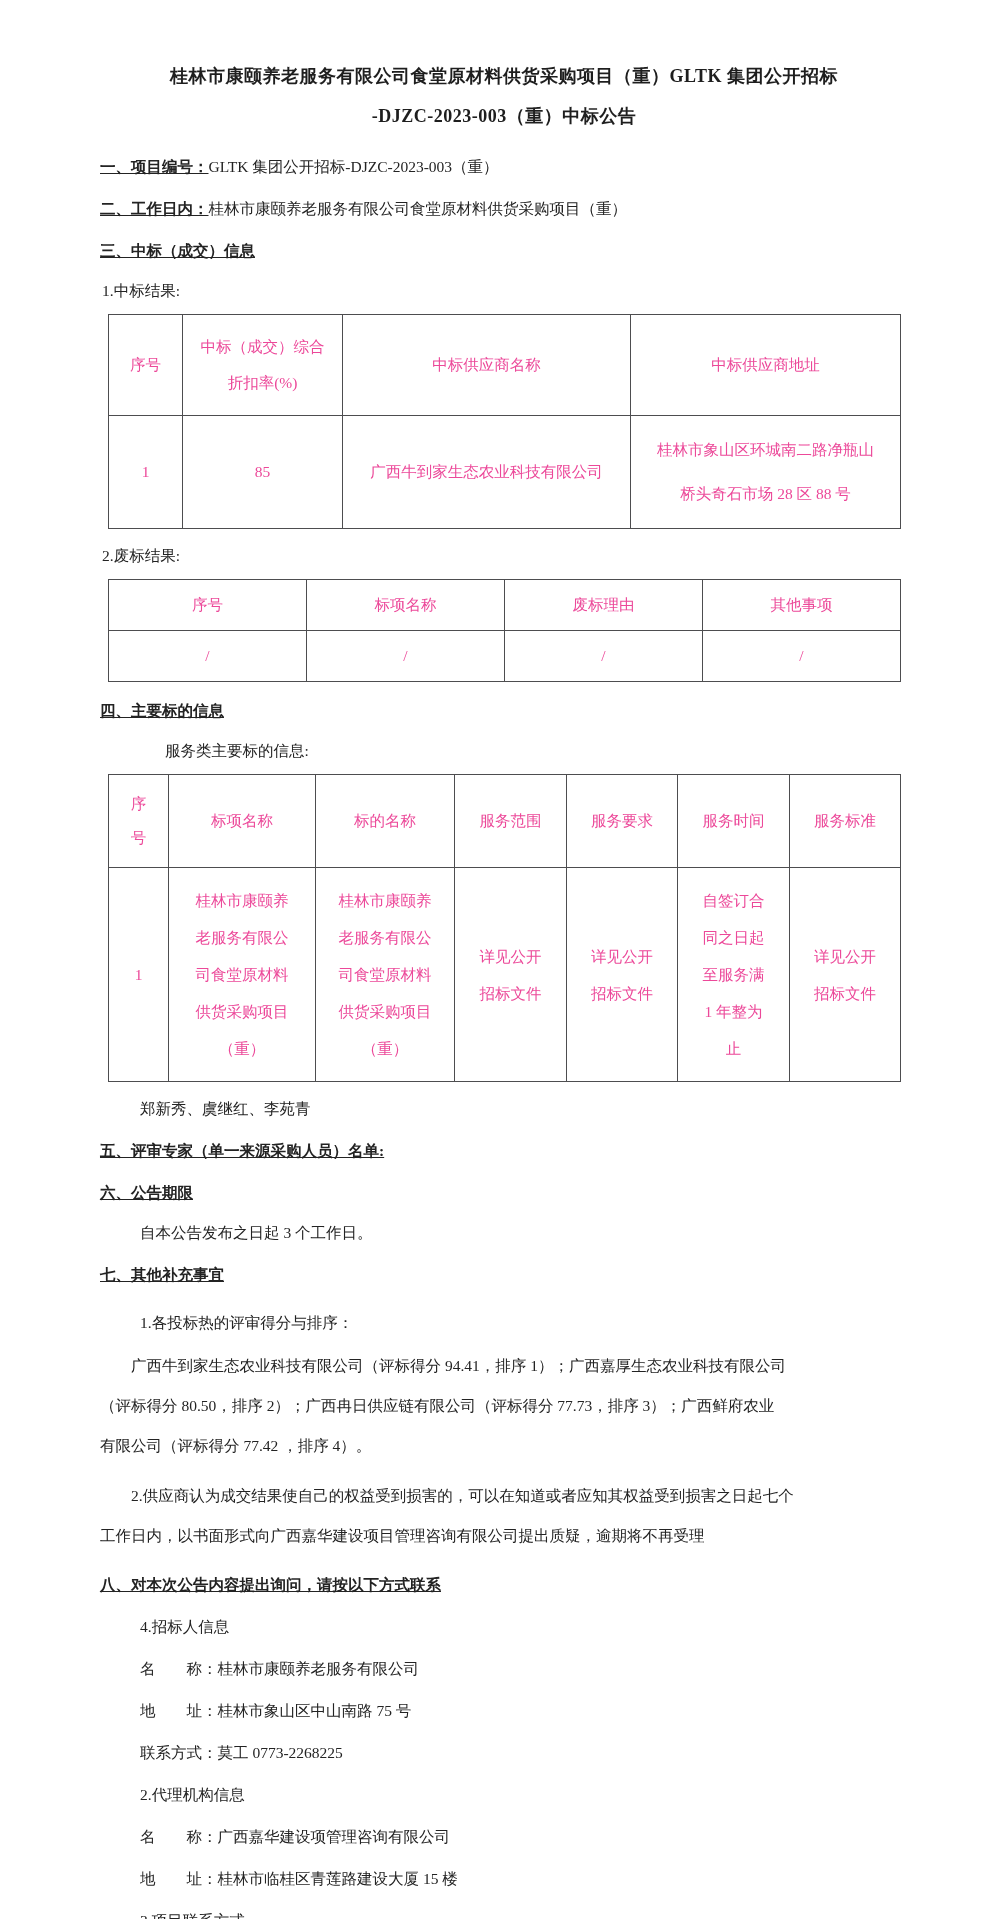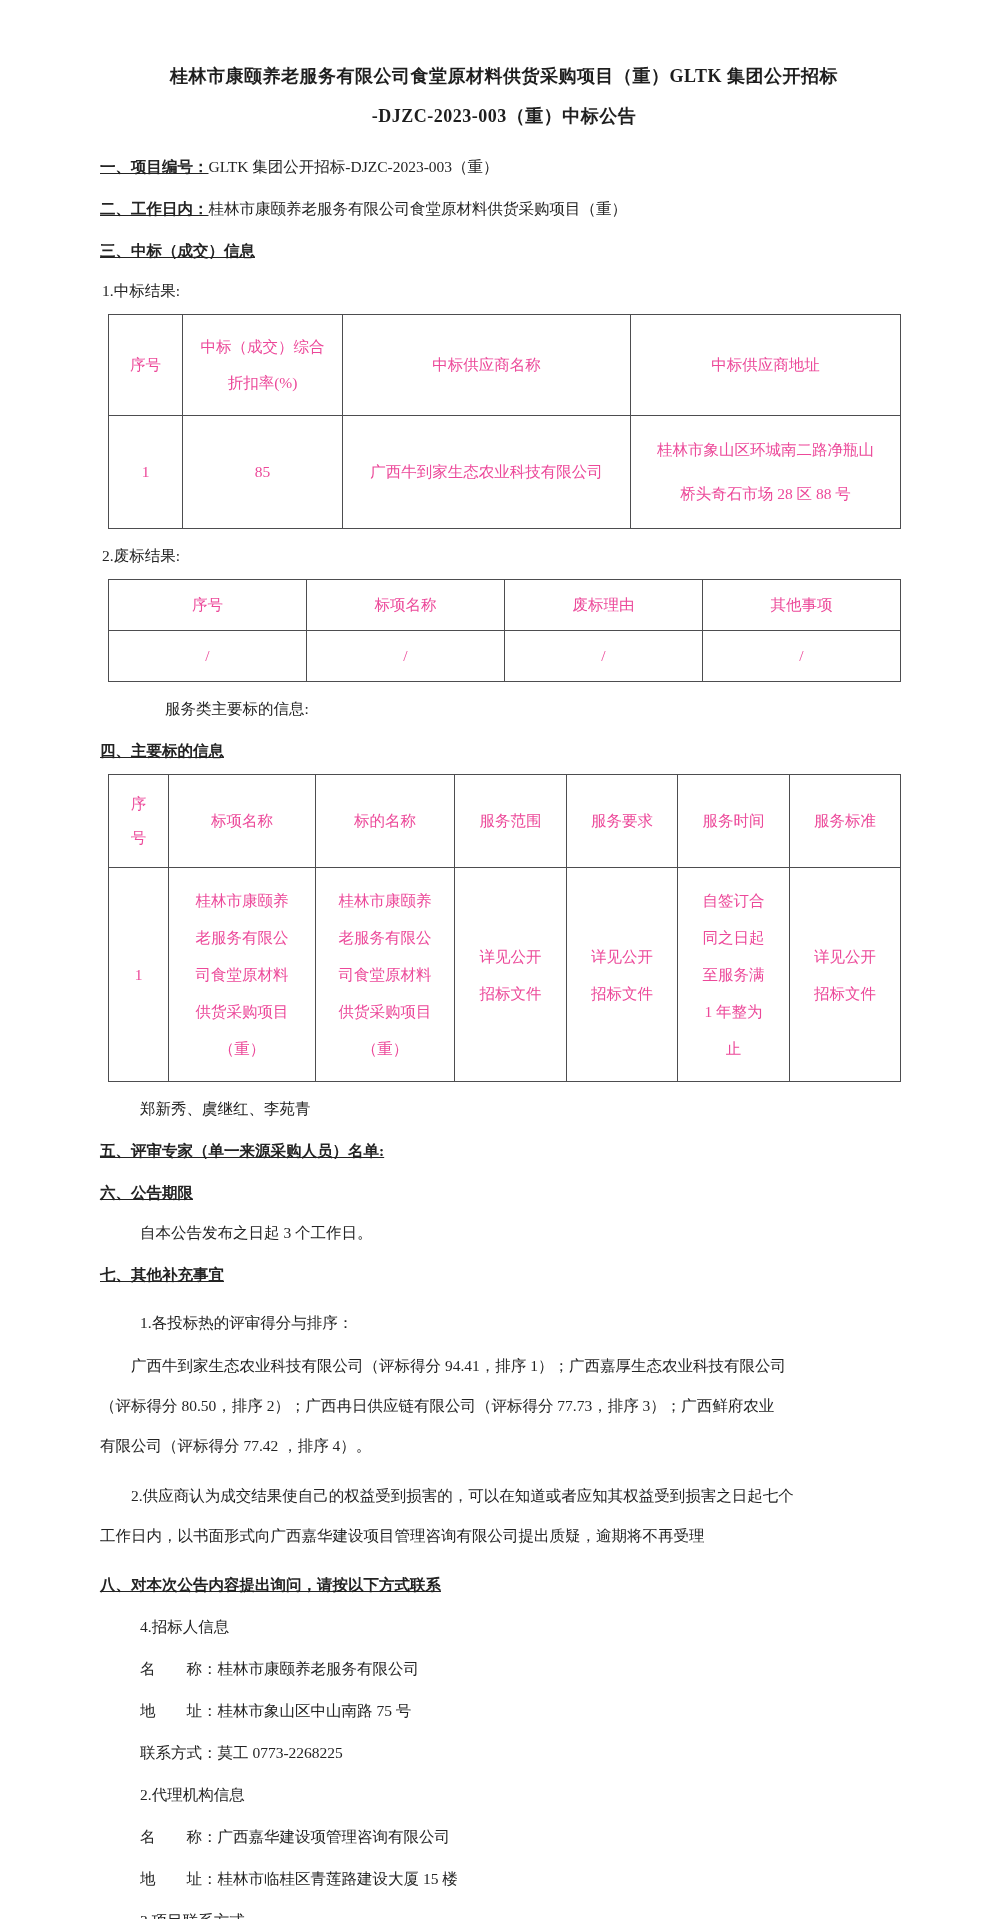--- a/index.html
+++ b/index.html
@@ -102,23 +102,23 @@
     </tr>
     <tr>
       <td>/</td>
       <td>/</td>
       <td>/</td>
       <td>/</td>
     </tr>
   </tbody>
     </table>
 
+  <div class="line b">四、主要标的信息</div>
+
   <div class="line ind2" style="margin-top:14px">服务类主要标的信息:</div>
-
-  <div class="line b">四、主要标的信息</div>
 
   <table class="t3">
     <colgroup>
         <col style="width:60px">
         <col style="width:147px">
         <col style="width:139px">
         <col style="width:112px">
         <col style="width:111px">
         <col style="width:112px">
         <col style="width:111px">

